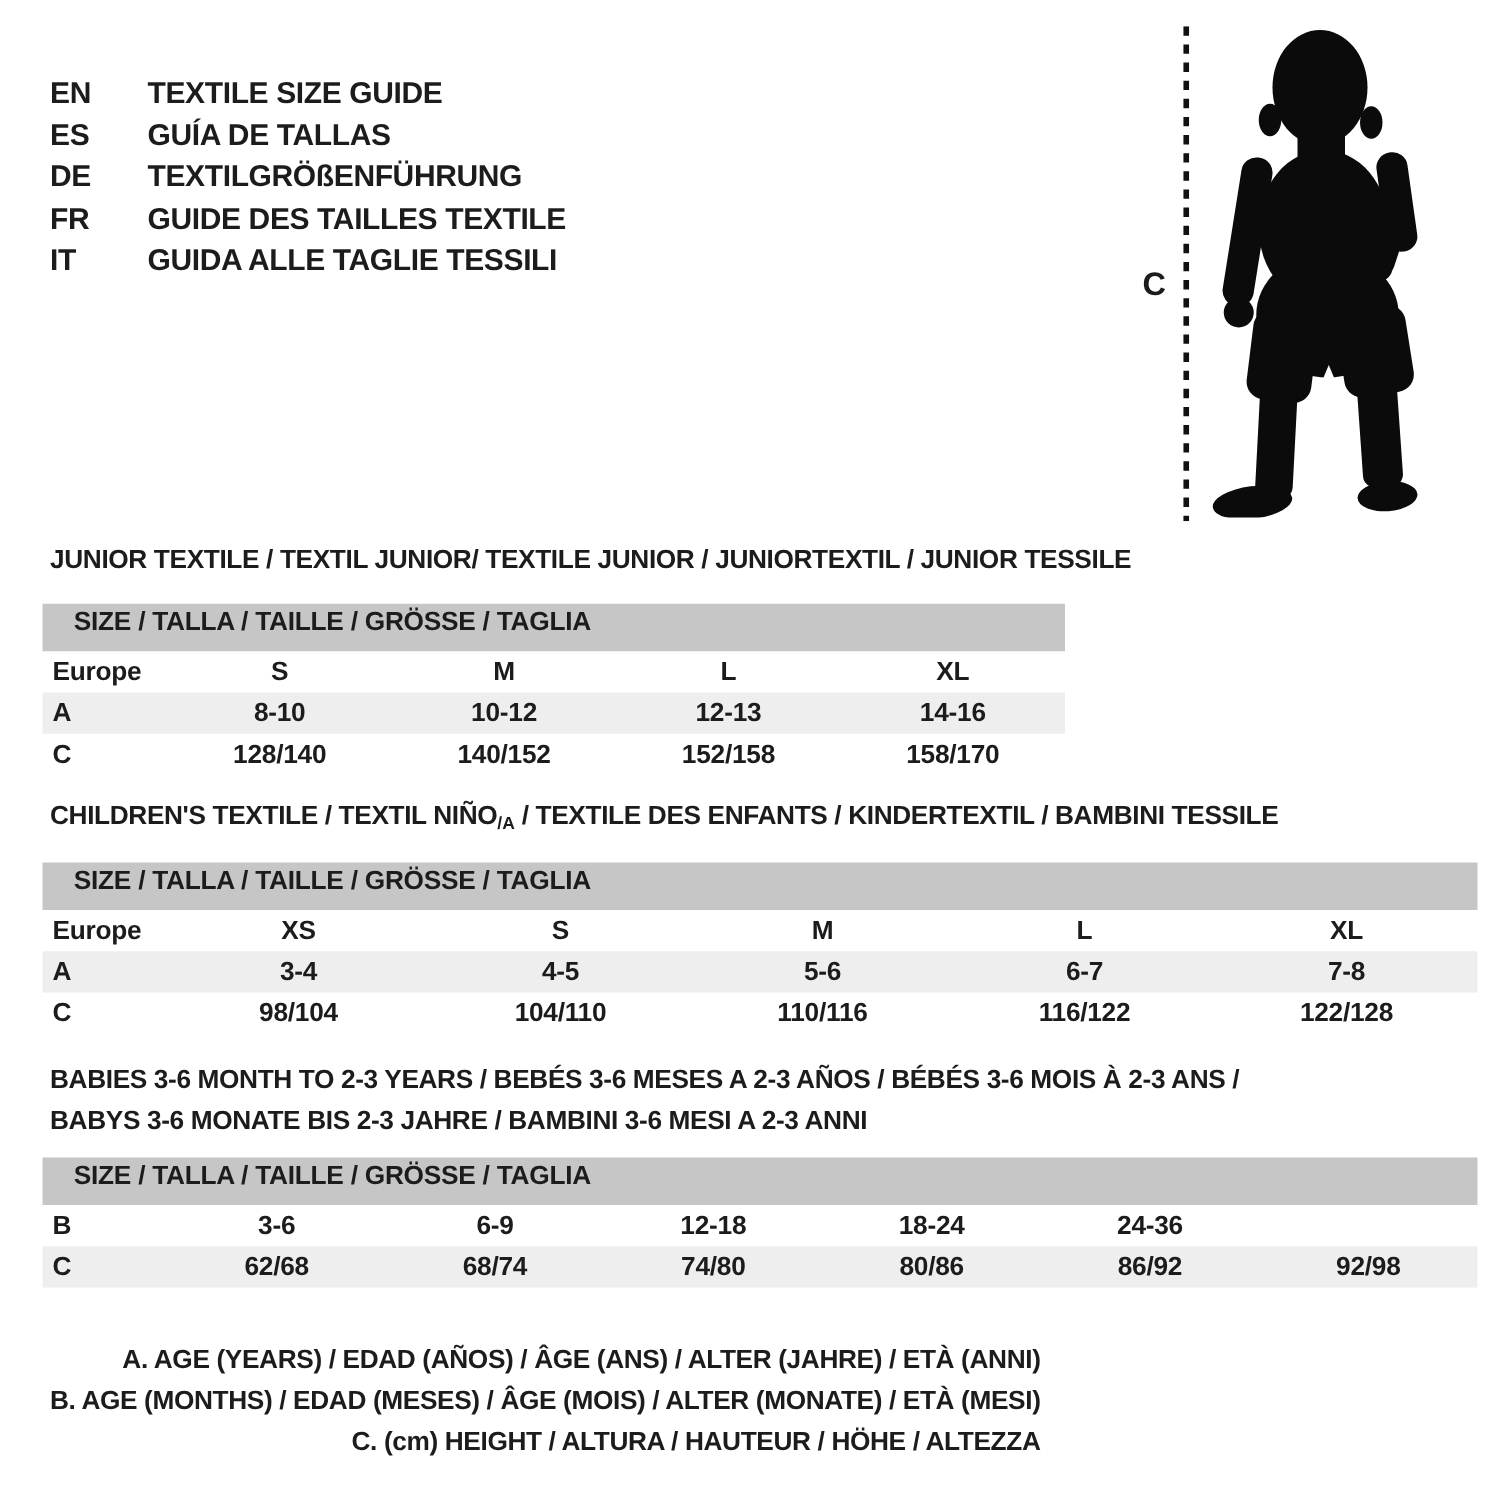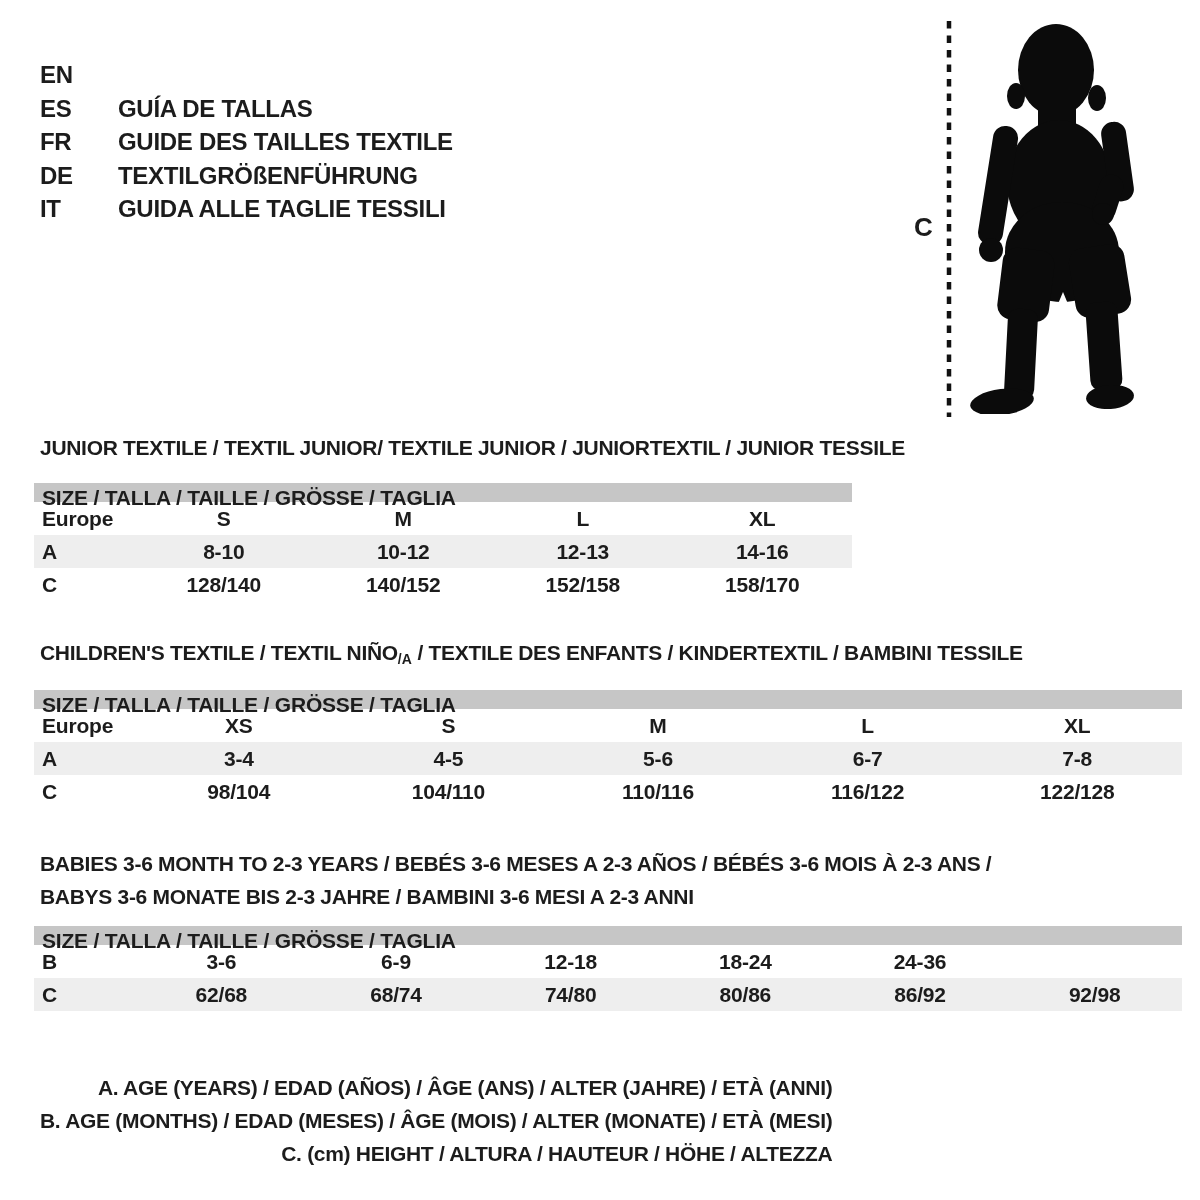--- a/index.html
+++ b/index.html
@@ -20,53 +20,54 @@
   .dash-line { position:absolute; left:945px; top:21px; }
   .baby { position:absolute; left:960px; top:14px; }
 
   
   .sec-title { position:absolute; left:40px; font-size:21px; line-height:24px; letter-spacing:-0.3px; white-space:nowrap; }
   .sec-title .sub { font-size:14px; vertical-align:-4px; letter-spacing:0; }
   .two-line { line-height:33px; }
 
   
   .tbl { position:absolute; font-size:21px; letter-spacing:-0.2px; }
-  .bar { height:19px; line-height:30px; background:#c6c6c6; padding-left:8px; }
+  .bar { height:38px; line-height:30px; background:#c6c6c6; padding-left:25px; }
   .row { display:grid; height:33px; line-height:33px; }
   .row.alt { background:#eeeeee; }
   .cols4 { grid-template-columns:100px repeat(4,1fr); }
   .cols5 { grid-template-columns:100px repeat(5,1fr); }
   .cols6 { grid-template-columns:100px repeat(6,1fr); }
   .cell { text-align:center; }
   .cell.lbl { text-align:left; padding-left:8px; }
 
   
   .legend { position:absolute; left:40px; top:1071px; font-size:21px; line-height:33px; letter-spacing:-0.3px; }
   .legend div { white-space:nowrap;text-align:right; }
 </style>
 </head>
 <body>
 
 <div class="page">
 
   <div class="lang-block">
     <div class="lang-row">
       <span class="lang-code">EN</span>
+      <span class="lang-label">TEXTILE SIZE GUIDE</span>
     </div>
     <div class="lang-row">
       <span class="lang-code">ES</span>
       <span class="lang-label">GUÍA DE TALLAS</span>
     </div>
     <div class="lang-row">
+      <span class="lang-code">DE</span>
+      <span class="lang-label">TEXTILGRÖßENFÜHRUNG</span>
+    </div>
+    <div class="lang-row">
       <span class="lang-code">FR</span>
       <span class="lang-label">GUIDE DES TAILLES TEXTILE</span>
-    </div>
-    <div class="lang-row">
-      <span class="lang-code">DE</span>
-      <span class="lang-label">TEXTILGRÖßENFÜHRUNG</span>
     </div>
     <div class="lang-row">
       <span class="lang-code">IT</span>
       <span class="lang-label">GUIDA ALLE TAGLIE TESSILI</span>
     </div>
   </div>
 
   <div class="measure-c">C</div>
 
   <svg class="dash-line" width="8" height="396" viewBox="0 0 8 396">

